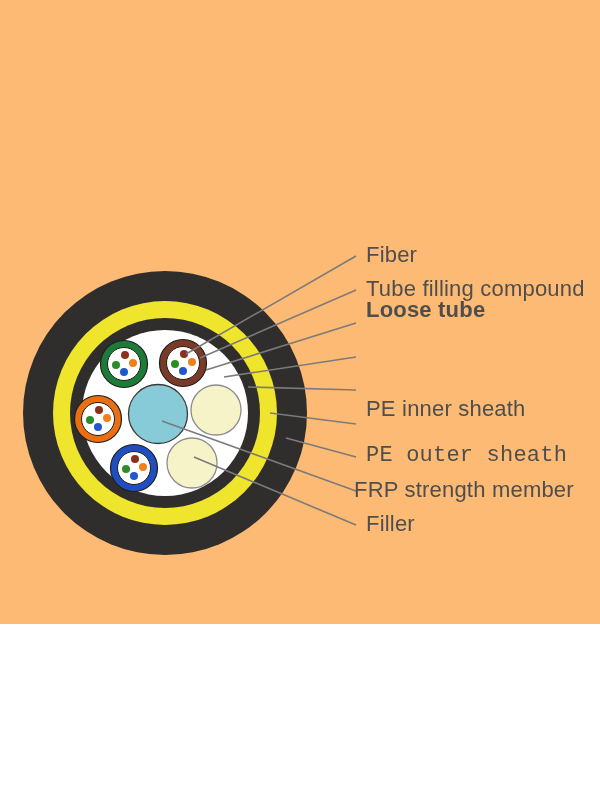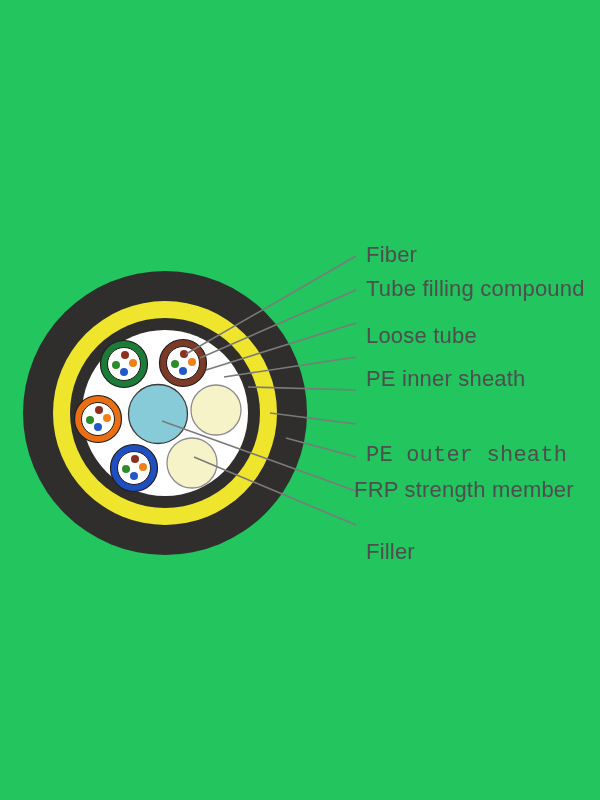--- a/index.html
+++ b/index.html
@@ -4,22 +4,22 @@
 <style>
   html, body {
     margin: 0;
     padding: 0;
     background: #ffffff;
     font-family: "Liberation Sans", sans-serif;
   }
   .page {
     position: relative;
     width: 600px;
-    height: 800px;
-    background: #22c55e;
+    height: 624px;
+    background: #fdba74;
     overflow: hidden;
   }
   .diagram-svg {
     position: absolute;
     left: 0;
     top: 0;
     width: 600px;
     height: 800px;
   }
   .label-layer {
@@ -96,19 +96,19 @@
         <line x1="248" y1="387" x2="356" y2="390" stroke="#7b7b7b" stroke-width="1.6"></line>
         <line x1="270" y1="413" x2="356" y2="424" stroke="#7b7b7b" stroke-width="1.6"></line>
         <line x1="286" y1="438" x2="356" y2="457" stroke="#7b7b7b" stroke-width="1.6"></line>
         <line x1="162" y1="421" x2="356" y2="491" stroke="#7b7b7b" stroke-width="1.6"></line>
         <line x1="194" y1="457" x2="356" y2="525" stroke="#7b7b7b" stroke-width="1.6"></line>
       </g>
   </svg>
   <div class="label-layer" id="label-layer">
       <div class="part-label" style="left: 366px; top: 255px;">Fiber</div>
       <div class="part-label" style="left: 366px; top: 289px;">Tube filling compound</div>
-      <div class="part-label" style="left: 366px; top: 336px;">Loose tube</div>
-      <div class="part-label" style="left: 366px; top: 379px;">PE inner sheath</div>
+      <div class="part-label" style="left: 366px; top: 310px; font-weight: bold;">Loose tube</div>
+      <div class="part-label" style="left: 366px; top: 409px;">PE inner sheath</div>
       <div class="part-label" style="left: 366px; top: 456px; font-family: Liberation Mono, monospace;">PE outer sheath</div>
       <div class="part-label" style="left: 354px; top: 490px;">FRP strength member</div>
-      <div class="part-label" style="left: 366px; top: 552px; text-align: center;">Filler</div>
+      <div class="part-label" style="left: 366px; top: 524px; text-align: center;">Filler</div>
     </div>
 </div>
 
 </body></html>

